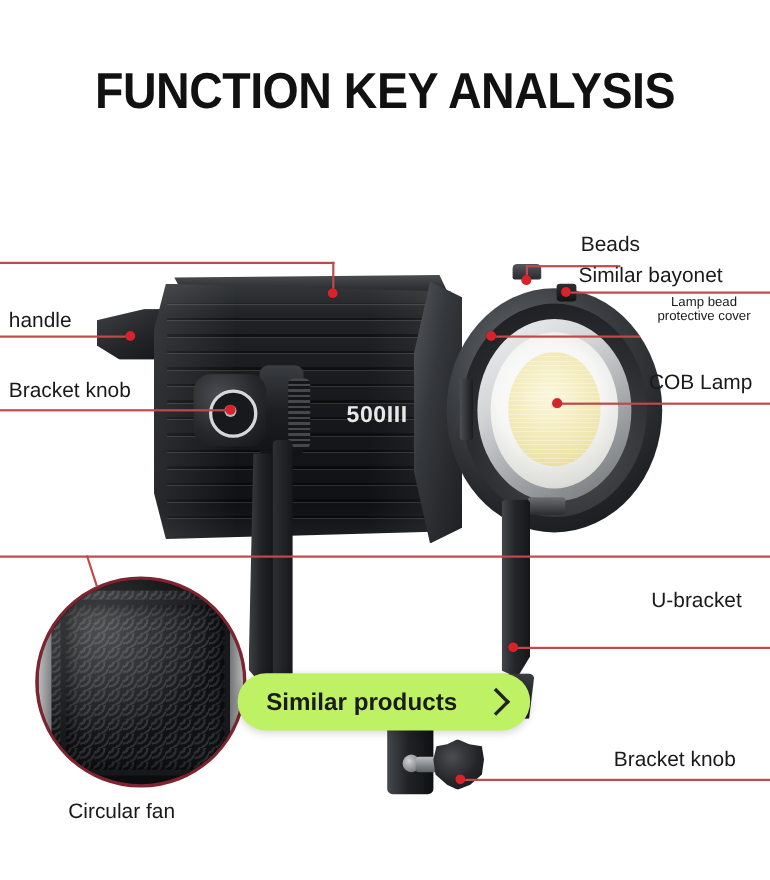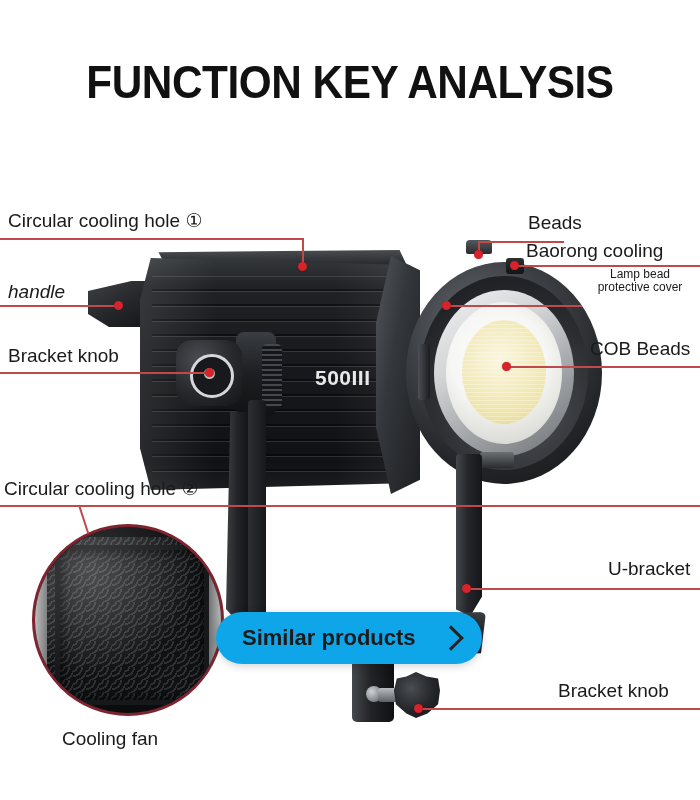--- a/index.html
+++ b/index.html
@@ -201,21 +201,21 @@
     box-shadow:inset 0 0 14px rgba(0,0,0,.85);
   }
   .inset-edgeL{position:absolute;left:0;top:0;width:14px;height:186px;background:linear-gradient(90deg,#d8d8d8,#7b7c7e);opacity:.85;}
   .inset-edgeR{position:absolute;right:0;top:0;width:16px;height:186px;background:linear-gradient(270deg,#e2e2e2,#6e7072);opacity:.8;}
   .inset-gloss{position:absolute;inset:0;border-radius:50%;
     background:radial-gradient(circle at 28% 20%,rgba(255,255,255,.16),rgba(255,255,255,0) 55%);}
 
   
   .pill{
     position:absolute;left:216px;top:612px;width:266px;height:52px;
-    border-radius:26px;background:#0ea5e9;box-shadow:0 2px 8px rgba(0,0,0,.18);
+    border-radius:26px;background:#bef264;box-shadow:0 2px 8px rgba(0,0,0,.18);
     display:flex;align-items:center;justify-content:space-between;
     padding:0 22px 0 26px;box-sizing:border-box;
   }
   .pill-text{font-size:22px;font-weight:bold;color:#1b1b1b;}
   .chev{width:15px;height:15px;border-right:3px solid #222;border-top:3px solid #222;transform:rotate(45deg);}
 </style>
 </head>
 <body>
 
 <div id="stage">
@@ -290,39 +290,37 @@
 
   <div class="ln h" style="left:508px;top:366px;width:192px;"></div>
   <div class="dot" style="left:502px;top:362px;"></div>
 
   <div class="ln h" style="left:468px;top:588px;width:232px;"></div>
   <div class="dot" style="left:462px;top:584px;"></div>
 
   <div class="ln h" style="left:420px;top:708px;width:280px;"></div>
   <div class="dot" style="left:414px;top:704px;"></div>
 
-  <div class="label" style="left:8px;top:210px;">Circular cooling hole ①</div>
-
-  <div class="label" style="left:8px;top:281px;font-style:italic;">handle</div>
+
+  <div class="label" style="left:8px;top:281px;">handle</div>
 
   <div class="label" style="left:8px;top:345px;">Bracket knob</div>
 
-  <div class="label" style="left:4px;top:478px;">Circular cooling hole ②</div>
-
-  <div class="label" style="left:62px;top:728px;">Cooling fan</div>
+
+  <div class="label" style="left:62px;top:728px;">Circular fan</div>
 
   <div class="label" style="left:528px;top:212px;">Beads</div>
 
-  <div class="label" style="left:526px;top:240px;">Baorong cooling</div>
+  <div class="label" style="left:526px;top:240px;">Similar bayonet</div>
 
   <div class="label sm two" style="left:584px;top:268px;width:112px;">Lamp bead protective cover</div>
 
-  <div class="label" style="left:590px;top:338px;">COB Beads</div>
-
-  <div class="label" style="left:592px;top:558px;margin-left:16px;">U-bracket</div>
+  <div class="label" style="left:590px;top:338px;">COB Lamp</div>
+
+  <div class="label" style="left:592px;top:536px;">U-bracket</div>
 
   <div class="label" style="left:558px;top:680px;">Bracket knob</div>
 
   <div class="pill">
     <span class="pill-text">Similar products</span>
     <span class="chev"></span>
   </div>
 
 </div>
 

